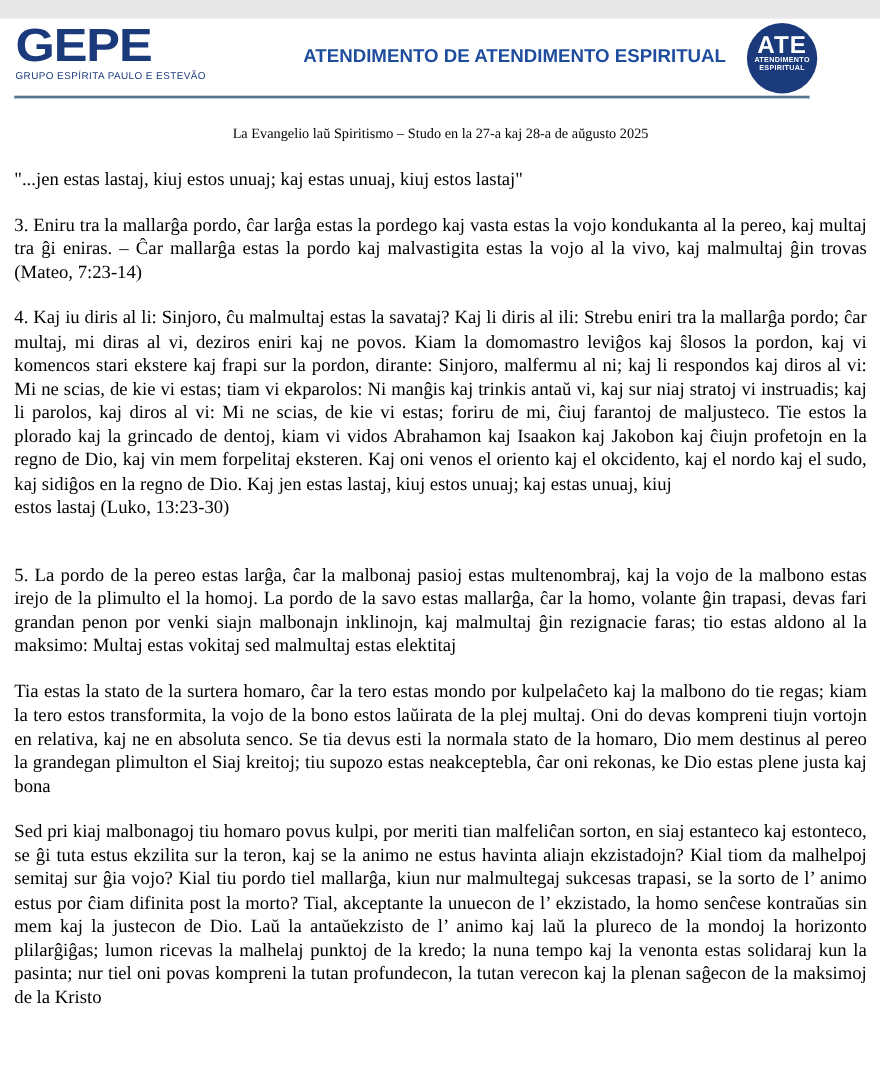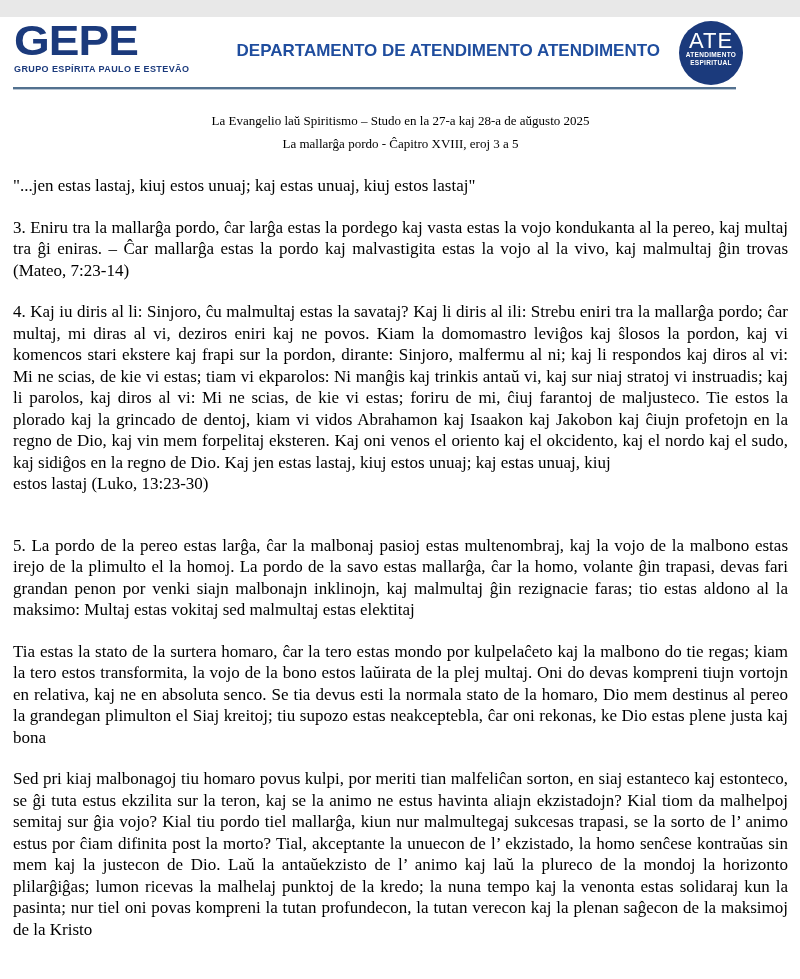--- a/index.html
+++ b/index.html
@@ -17,33 +17,33 @@
   
   .letterhead{position:absolute;left:0;top:0;width:800px;height:80px;}
   .gepe-logo{position:absolute;left:14px;top:4px;color:var(--brand-navy);}
   .gepe-acronym{
     font-family:"Liberation Sans",sans-serif;font-weight:bold;
     font-size:46px;line-height:42px;letter-spacing:-1px;
     transform:scaleY(0.92);transform-origin:top left;
   }
   .gepe-tagline{
     font-family:"Liberation Sans",sans-serif;font-size:9px;
-    letter-spacing:0.4px;margin-top:1px;white-space:nowrap;font-weight:bold;
+    letter-spacing:0.4px;margin-top:1px;white-space:nowrap;font-weight:normal;
   }
   .dept-title{
     position:absolute;right:140px;top:24px;
     font-family:"Liberation Sans",sans-serif;font-weight:bold;
     font-size:17px;color:var(--header-text);white-space:nowrap;
   }
   .ate-logo{
     position:absolute;left:679px;top:4px;width:64px;height:64px;
     border-radius:50%;background:var(--brand-navy);color:#fff;
     text-align:center;font-family:"Liberation Sans",sans-serif;
   }
-  .ate-acronym{font-size:22px;font-weight:normal;letter-spacing:1px;padding-top:10px;line-height:20px;}
+  .ate-acronym{font-size:22px;font-weight:bold;letter-spacing:1px;padding-top:10px;line-height:20px;}
   .ate-sub{font-size:6.5px;font-weight:bold;letter-spacing:0.3px;line-height:8px;}
   .header-rule{
     position:absolute;left:13px;top:70px;width:723px;height:2px;
     background:var(--rule);border-bottom:1px solid #b9c6d4;
   }
   
   .content{
     position:absolute;left:13px;top:92px;width:775px;
     color:var(--body-text);font-family:"Liberation Serif",serif;
     font-size:17px;line-height:21.5px;
@@ -58,36 +58,35 @@
 
 <div class="page">
 
   <div class="letterhead">
 
     <div class="gepe-logo">
       <div class="gepe-acronym">GEPE</div>
       <div class="gepe-tagline">GRUPO ESPÍRITA PAULO E ESTEVÃO</div>
     </div>
 
-    <div class="dept-title">DEPARTAMENTO DE ATENDIMENTO ATENDIMENTO</div>
+    <div class="dept-title">ATENDIMENTO DE ATENDIMENTO ESPIRITUAL</div>
 
     <div class="ate-logo">
       <div class="ate-acronym">ATE</div>
       <div class="ate-sub">ATENDIMENTO</div>
       <div class="ate-sub">ESPIRITUAL</div>
     </div>
 
     <div class="header-rule"></div>
   </div>
 
   <div class="content">
 
     <div class="doc-title">La Evangelio laŭ Spiritismo – Studo en la 27-a kaj 28-a de aŭgusto 2025</div>
 
-    <div class="doc-subtitle">La mallarĝa pordo - Ĉapitro XVIII, eroj 3 a 5</div>
 
     <div class="epigraph">"...jen estas lastaj, kiuj estos unuaj; kaj estas unuaj, kiuj estos lastaj"</div>
 
     <p class="para">3. Eniru tra la mallarĝa pordo, ĉar larĝa estas la pordego kaj vasta estas la vojo kondukanta al la pereo, kaj multaj tra ĝi eniras. – Ĉar mallarĝa estas la pordo kaj malvastigita estas la vojo al la vivo, kaj malmultaj ĝin trovas (Mateo, 7:23-14)</p>
 
     <p class="para">4. Kaj iu diris al li: Sinjoro, ĉu malmultaj estas la savataj? Kaj li diris al ili: Strebu eniri tra la mallarĝa pordo; ĉar multaj, mi diras al vi, deziros eniri kaj ne povos. Kiam la domomastro leviĝos kaj ŝlosos la pordon, kaj vi komencos stari ekstere kaj frapi sur la pordon, dirante: Sinjoro, malfermu al ni; kaj li respondos kaj diros al vi: Mi ne scias, de kie vi estas; tiam vi ekparolos: Ni manĝis kaj trinkis antaŭ vi, kaj sur niaj stratoj vi instruadis; kaj li parolos, kaj diros al vi: Mi ne scias, de kie vi estas; foriru de mi, ĉiuj farantoj de maljusteco. Tie estos la plorado kaj la grincado de dentoj, kiam vi vidos Abrahamon kaj Isaakon kaj Jakobon kaj ĉiujn profetojn en la regno de Dio, kaj vin mem forpelitaj eksteren. Kaj oni venos el oriento kaj el okcidento, kaj el nordo kaj el sudo, kaj sidiĝos en la regno de Dio. Kaj jen estas lastaj, kiuj estos unuaj; kaj estas unuaj, kiuj
 estos lastaj (Luko, 13:23-30)</p>
 
     <p class="para xl-gap">5. La pordo de la pereo estas larĝa, ĉar la malbonaj pasioj estas multenombraj, kaj la vojo de la malbono estas irejo de la plimulto el la homoj. La pordo de la savo estas mallarĝa, ĉar la homo, volante ĝin trapasi, devas fari grandan penon por venki siajn malbonajn inklinojn, kaj malmultaj ĝin rezignacie faras; tio estas aldono al la maksimo: Multaj estas vokitaj sed malmultaj estas elektitaj</p>
 

